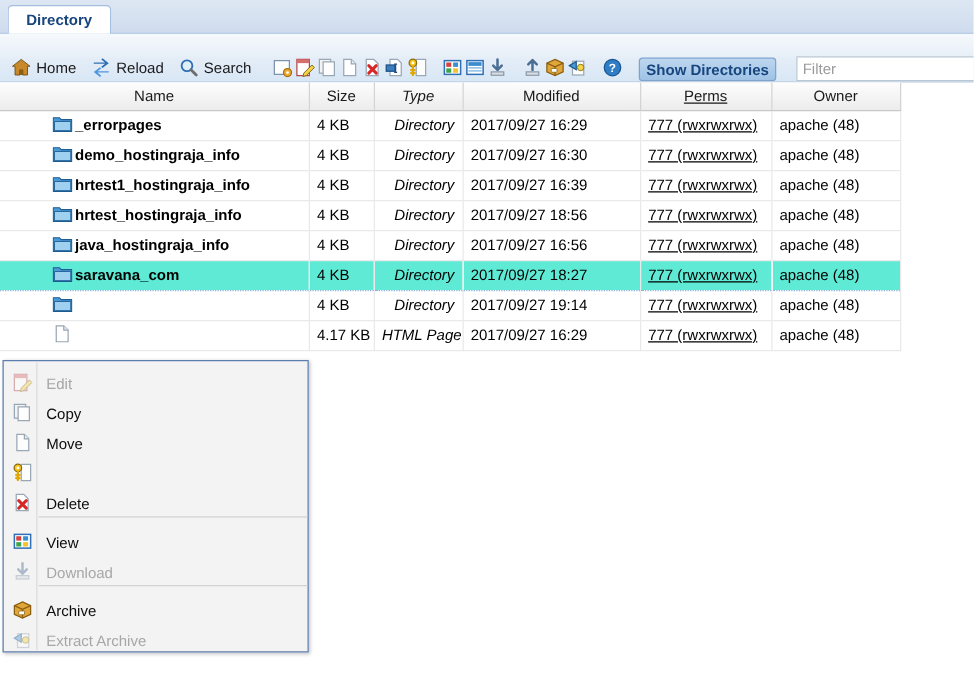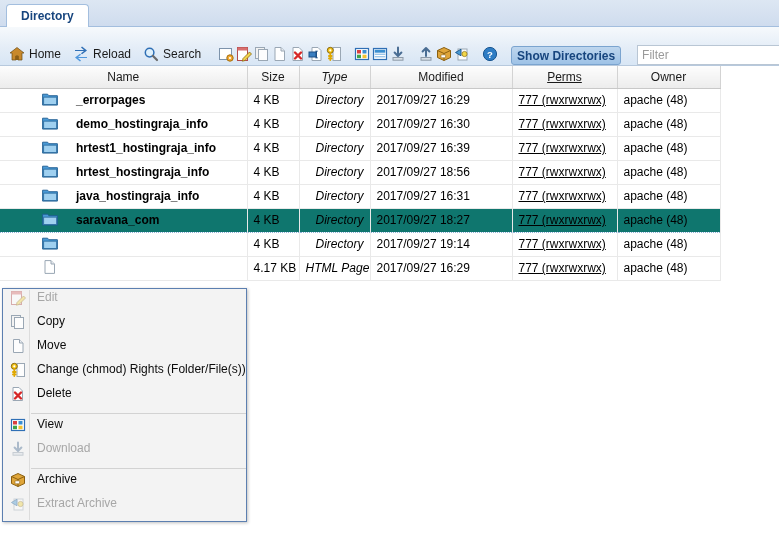--- a/index.html
+++ b/index.html
@@ -124,51 +124,51 @@
     height: 24px;
     border-right: 1px solid #e9e9e9;
     border-bottom: 1px solid #e9e9e9;
     padding: 0 6px;
     font-size: 12px;
     vertical-align: middle;
     white-space: nowrap;
     overflow: hidden;
   }
   tr.row.selected td {
-    background: #0f766e;
+    background: #5eead4;
     border-top: 1px dotted #8fb2d8;
     border-bottom: 1px dotted #8fb2d8;
   }
   .c-name { width: 247px; }
   .c-size { width: 52px; }
   .c-type { width: 71px; text-align: right; font-style: italic; margin-left: 29px; }
   .c-mod  { width: 142px; margin-top: 28px; }
   .c-perm { width: 105px; text-decoration: underline; }
   .c-own  { width: 103px; }
   td.c-size { text-align: left; }
   th.c-type { text-align: left; }
-  .namecell { display: flex; align-items: center; gap: 18px; padding-left: 36px; }
+  .namecell { display: flex; align-items: center; gap: 2px; padding-left: 36px; }
   .namecell .label { font-weight: bold; font-size: 12px; }
 
   
   .ctxmenu {
     position: absolute;
     left: 2px;
     top: 222px;
     width: 245px;
     background: #f3f3f3;
     border: 1px solid #5c7fb0;
     box-shadow: 1px 1px 3px rgba(0,0,0,.25);
     padding: 1px 0;
     z-index: 50;
   }
   .ctxmenu .mi {
     position: relative;
     display: flex;
-    align-items: flex-start;
+    align-items: flex-end;
     height: 24px;
     padding-left: 4px;
     font-size: 12px;
     color: #0c0c0c;
   }
   .ctxmenu .mi .mi-icon {
     width: 22px; min-width: 22px;
     display: flex; align-items: center; justify-content: center;
   }
   .ctxmenu .mi .mi-label { padding-left: 8px; }
@@ -477,21 +477,21 @@
                 <svg width="16" height="14" viewBox="0 0 16 14">
                   <path d="M.6 2.2h5l1.3 1.5h8.5v9.4H.6z" fill="#4a9ad6" stroke="#1d5b91" stroke-width=".9" stroke-linejoin="round"></path>
                   <path d="M1.6 5.2h13v7.3H1.6z" fill="#9fd0f0" stroke="#1d5b91" stroke-width=".7"></path>
                 </svg>
               </span>
               <span class="label">java_hostingraja_info</span>
             </div>
           </td>
           <td class="c-size">4 KB</td>
           <td class="c-type">Directory</td>
-          <td class="c-mod">2017/09/27 16:31</td>
+          <td class="c-mod">2017/09/27 16:56</td>
           <td class="c-perm">777 (rwxrwxrwx)</td>
           <td class="c-own">apache (48)</td>
         </tr>
         <tr class="row selected">
           <td class="c-name">
             <div class="namecell">
               <span class="ic">
                 <svg width="16" height="14" viewBox="0 0 16 14">
                   <path d="M.6 2.2h5l1.3 1.5h8.5v9.4H.6z" fill="#4a9ad6" stroke="#1d5b91" stroke-width=".9" stroke-linejoin="round"></path>
                   <path d="M1.6 5.2h13v7.3H1.6z" fill="#9fd0f0" stroke="#1d5b91" stroke-width=".7"></path>
@@ -576,21 +576,20 @@
       </div>
       <div class="mi">
         <span class="mi-icon">
           <svg width="16" height="16" viewBox="0 0 16 16">
             <rect x="7" y="1.5" width="7.5" height="13" fill="#fdfdfd" stroke="#9aa7b4"></rect>
             <circle cx="4.3" cy="4.3" r="3" fill="#f5c518" stroke="#8a6a10"></circle>
             <path d="M4.3 7v7M2.9 10h2.8M2.9 12.4h2.8" stroke="#e0a800" stroke-width="1.8" stroke-linecap="round"></path>
             <circle cx="4.3" cy="4.3" r="1.1" fill="#fff"></circle>
           </svg>
         </span>
-        <span class="mi-label">Change (chmod) Rights (Folder/File(s))</span>
       </div>
       <div class="mi">
         <span class="mi-icon">
           <svg width="16" height="16" viewBox="0 0 16 16">
             <path d="M3 1.5h6l3.5 3.5v9.5H3z" fill="#fff" stroke="#9aa7b4"></path>
             <path d="M5 6.5 11 12.5M11 6.5 5 12.5" stroke="#d62828" stroke-width="2.4" stroke-linecap="round"></path>
           </svg>
         </span>
         <span class="mi-label">Delete</span>
       </div>

